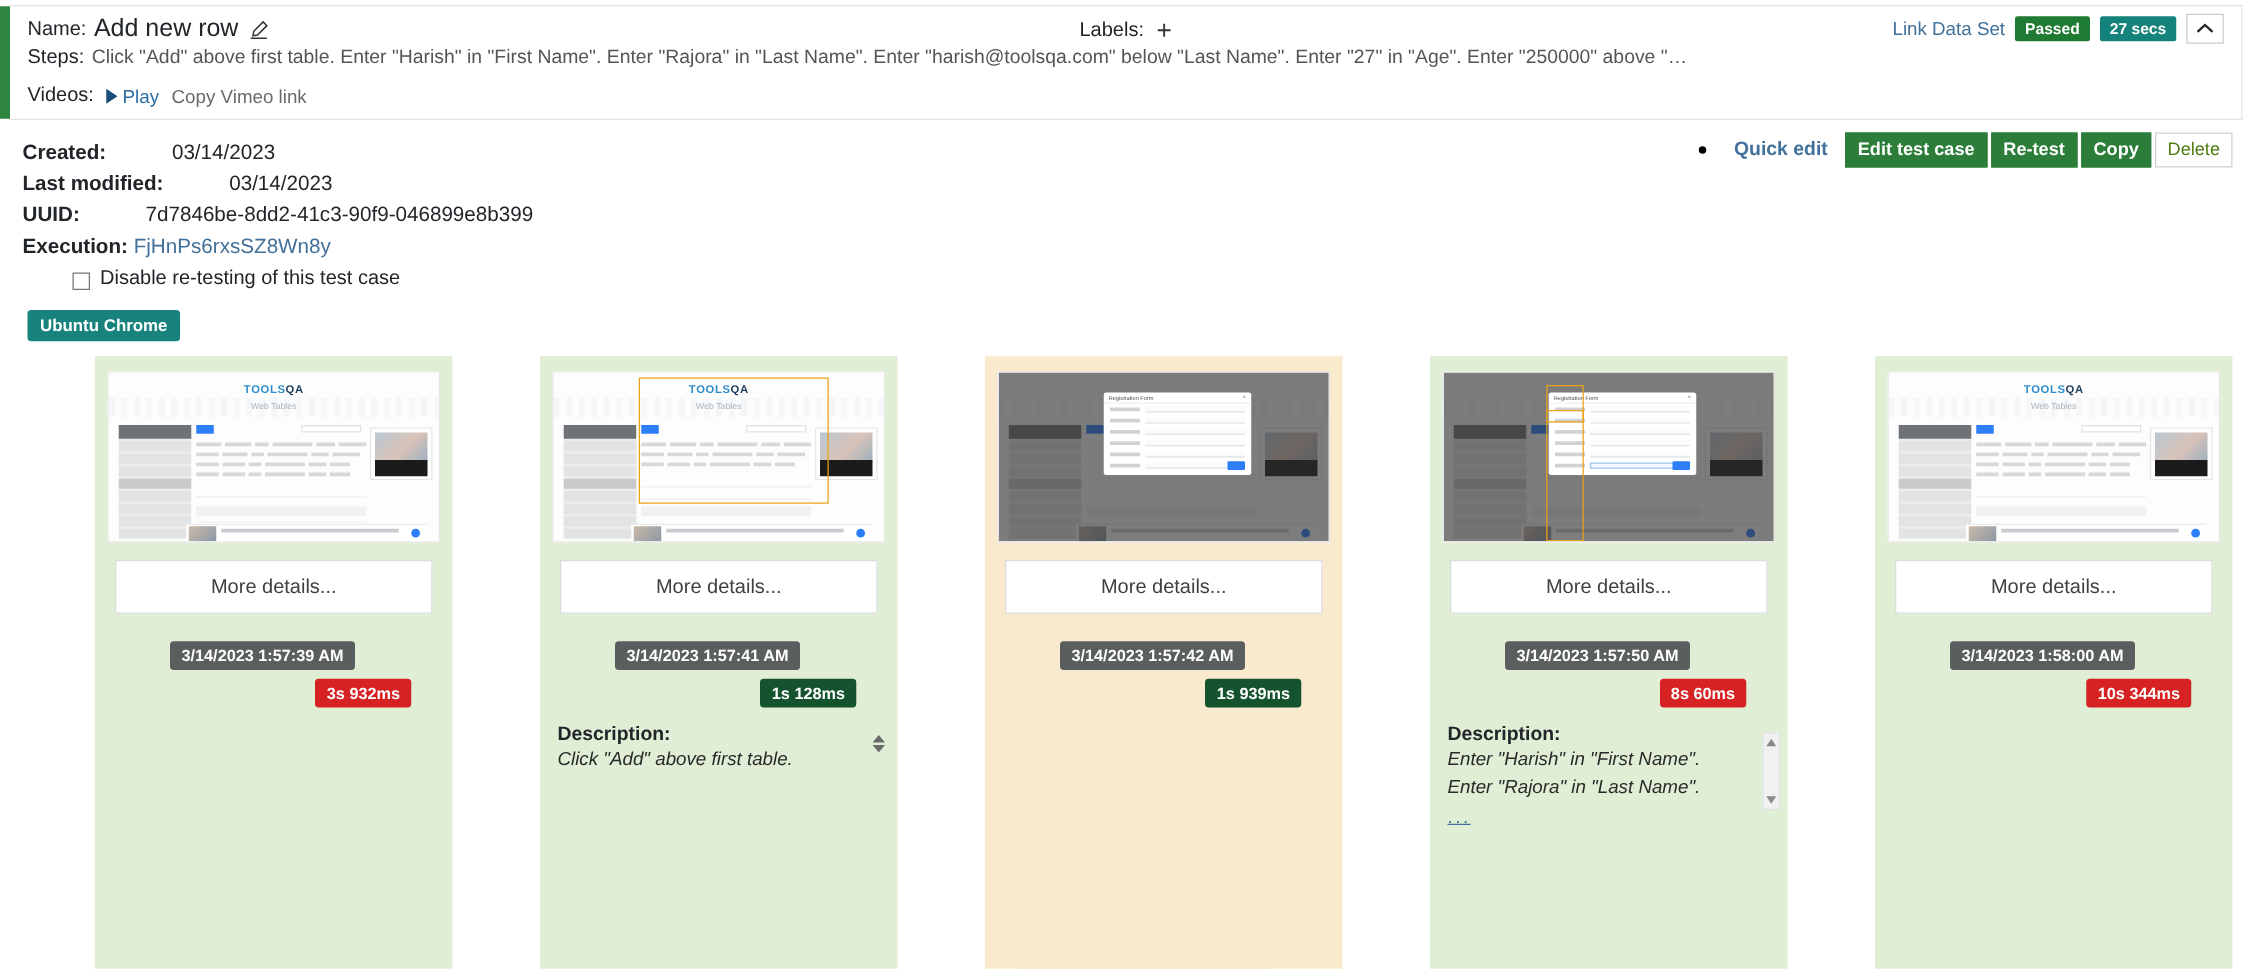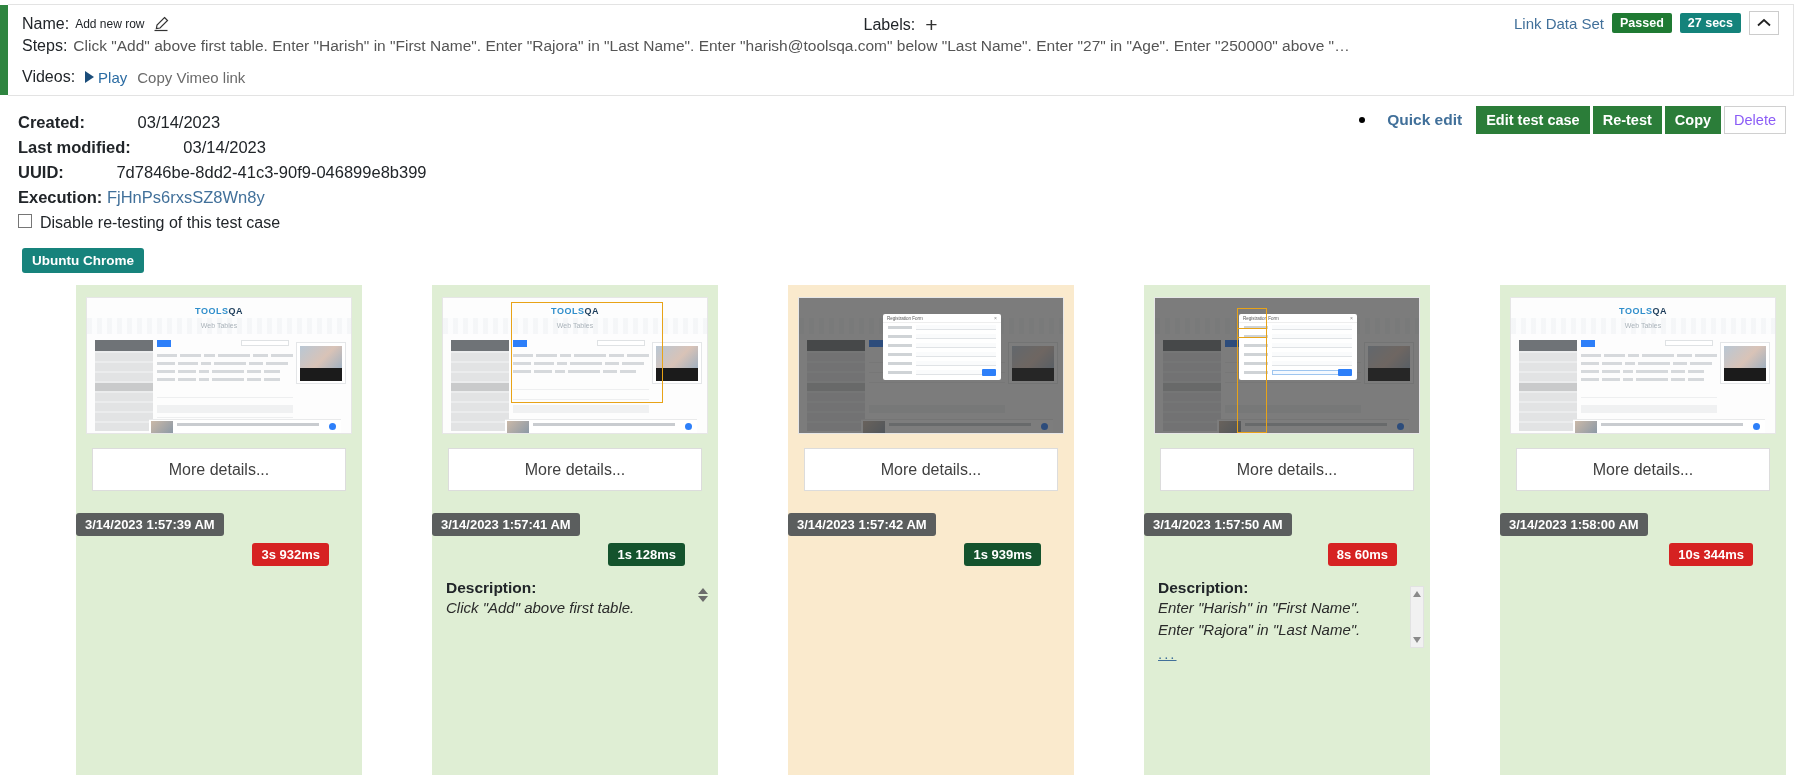--- a/index.html
+++ b/index.html
@@ -27,21 +27,21 @@
     width: 8px; height: 100%;
     background: #2e8540;
   }
   .hdr-row { position: relative; padding: 0 14px; }
 
   .hdr-line1 {
     display: flex; align-items: center;
     height: 32px; padding-top: 5px;
   }
   .lbl-strong { font-weight: normal; font-size: 16px; color: #212529; }
-  .val-plain { font-size: 12px; color: #212529; margin-left: 6px; }
+  .val-plain { font-size: 20px; color: #212529; margin-left: 6px; }
 
   .edit-pencil {
     margin-left: 8px; display: inline-flex; align-items: center;
     cursor: pointer;
   }
 
   .labels-group {
     position: absolute; left: 50%; transform: translateX(-50%);
     display: flex; align-items: center; gap: 10px;
     top: 9px;
@@ -91,21 +91,21 @@
   }
   .copy-link { color: #6a6a6a; font-size: 15px; cursor: pointer; }
 
   
   .meta-wrap { position: relative; padding: 14px 14px 0 18px; }
   .meta-line { font-size: 16.5px; line-height: 25px; color: #212529; }
   .meta-key { font-weight: bold; }
   .meta-val { font-weight: normal; padding-left: 48px; }
   .exec-link { color: #41709a; cursor: pointer; }
 
-  .chk-line { display: flex; align-items: flex-start; gap: 8px; margin-top: 4px; }
+  .chk-line { display: flex; align-items: flex-end; gap: 8px; margin-top: 4px; margin-left: 40px; }
   .chk-box {
     width: 14px; height: 14px; border: 1px solid #767676;
     background: #fff; cursor: pointer; flex: none;
   }
   .chk-label { font-size: 16px; color: #212529; }
 
   
   .actions {
     position: absolute; right: 14px; top: 10px;
     display: flex; align-items: center; gap: 0;
@@ -117,21 +117,21 @@
   .quick-edit {
     color: #41709a; font-size: 15.5px; font-weight: bold;
     margin-right: 14px; cursor: pointer;
   }
   .btn-green {
     background: #2b7d39; color: #fff; border: 1px solid #2b7d39;
     font-size: 14.5px; font-weight: bold; padding: 5px 9px;
     cursor: pointer; margin-right: 3px;
   }
   .btn-plain {
-    background: #fff; color: #8b5cf6; border: 1px solid #d0d0d0;
+    background: #fff; color: #4d7c0f; border: 1px solid #d0d0d0;
     font-size: 14.5px; padding: 5px 9px; cursor: pointer;
   }
 
   
   .env-badge {
     display: inline-block; margin: 16px 0 0 22px;
     background: #17837c; color: #fff; font-size: 13.5px; font-weight: bold;
     padding: 5px 10px; border-radius: 3px; cursor: pointer;
   }
 
@@ -261,21 +261,21 @@
   .more-btn {
     margin: 14px 16px 0 16px;
     height: 43px;
     background: #fff;
     border: 1px solid #dcdcdc;
     display: flex; align-items: center; justify-content: center;
     font-size: 16px; color: #404040;
     cursor: pointer;
   }
 
-  .ts-row { display: flex; justify-content: flex-start; padding: 22px 18px 0 0; }
+  .ts-row { display: flex; justify-content: center; padding: 22px 18px 0 0; }
   .ts-badge {
     background: #5b5e5e; color: #fff; font-size: 13px; font-weight: bold;
     padding: 4px 9px; border-radius: 3px; white-space: nowrap;
   }
   .dur-row { display: flex; justify-content: flex-end; padding: 7px 33px 0 0; }
   .dur-badge {
     color: #fff; font-size: 13px; font-weight: bold;
     padding: 4px 9px; border-radius: 3px; white-space: nowrap;
   }
   .dur-badge.red { background: #d62222; }

